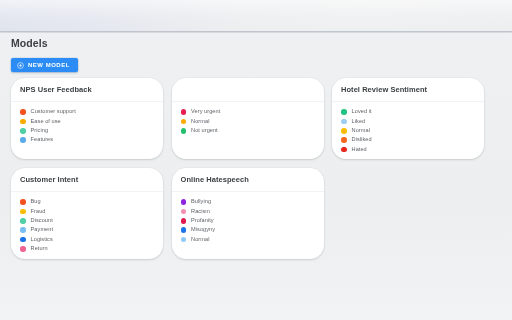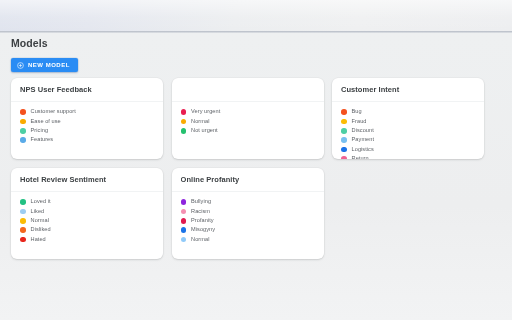--- a/index.html
+++ b/index.html
@@ -95,21 +95,21 @@
     width: 473px;
     display: grid;
     grid-template-columns: repeat(3, 152px);
     grid-template-rows: 81px 91px;
     column-gap: 8.5px;
     row-gap: 9px;
   }
 
   .model-card {
     background: #ffffff;
-    border-radius: 6px;
+    border-radius: 14px;
     box-shadow: 0 1px 2px rgba(60,64,67,0.18), 0 0 0 0.5px rgba(60,64,67,0.06);
     overflow: hidden;
     position: relative;
     cursor: pointer;
   }
 
   .card-title {
     position: absolute;
     left: 9px;
     top: 8px;
@@ -217,20 +217,46 @@
             <span class="label-dot" style="background: rgb(249, 171, 0);"></span>
             <span class="label-text">Normal</span>
           </div>
           <div class="label-row">
             <span class="label-dot" style="background: rgb(37, 193, 111);"></span>
             <span class="label-text">Not urgent</span>
           </div>
         </div>
       </div>
       <div class="model-card">
+        <div class="card-title">Hotel Review Sentiment</div>
+        <div class="card-divider"></div>
+        <div class="label-list">
+          <div class="label-row">
+            <span class="label-dot" style="background: rgb(35, 193, 131);"></span>
+            <span class="label-text">Loved it</span>
+          </div>
+          <div class="label-row">
+            <span class="label-dot" style="background: rgb(157, 205, 242);"></span>
+            <span class="label-text">Liked</span>
+          </div>
+          <div class="label-row">
+            <span class="label-dot" style="background: rgb(251, 188, 4);"></span>
+            <span class="label-text">Normal</span>
+          </div>
+          <div class="label-row">
+            <span class="label-dot" style="background: rgb(244, 103, 30);"></span>
+            <span class="label-text">Disliked</span>
+          </div>
+          <div class="label-row">
+            <span class="label-dot" style="background: rgb(232, 38, 28);"></span>
+            <span class="label-text">Hated</span>
+          </div>
+        </div>
+      </div>
+      <div class="model-card">
         <div class="card-title">Customer Intent</div>
         <div class="card-divider"></div>
         <div class="label-list">
           <div class="label-row">
             <span class="label-dot" style="background: rgb(244, 81, 30);"></span>
             <span class="label-text">Bug</span>
           </div>
           <div class="label-row">
             <span class="label-dot" style="background: rgb(251, 188, 4);"></span>
             <span class="label-text">Fraud</span>
@@ -247,47 +273,21 @@
             <span class="label-dot" style="background: rgb(26, 115, 232);"></span>
             <span class="label-text">Logistics</span>
           </div>
           <div class="label-row">
             <span class="label-dot" style="background: rgb(240, 98, 146);"></span>
             <span class="label-text">Return</span>
           </div>
         </div>
       </div>
       <div class="model-card">
-        <div class="card-title">Hotel Review Sentiment</div>
-        <div class="card-divider"></div>
-        <div class="label-list">
-          <div class="label-row">
-            <span class="label-dot" style="background: rgb(35, 193, 131);"></span>
-            <span class="label-text">Loved it</span>
-          </div>
-          <div class="label-row">
-            <span class="label-dot" style="background: rgb(157, 205, 242);"></span>
-            <span class="label-text">Liked</span>
-          </div>
-          <div class="label-row">
-            <span class="label-dot" style="background: rgb(251, 188, 4);"></span>
-            <span class="label-text">Normal</span>
-          </div>
-          <div class="label-row">
-            <span class="label-dot" style="background: rgb(244, 103, 30);"></span>
-            <span class="label-text">Disliked</span>
-          </div>
-          <div class="label-row">
-            <span class="label-dot" style="background: rgb(232, 38, 28);"></span>
-            <span class="label-text">Hated</span>
-          </div>
-        </div>
-      </div>
-      <div class="model-card">
-        <div class="card-title">Online Profanity</div>
+        <div class="card-title">Online Hatespeech</div>
         <div class="card-divider"></div>
         <div class="label-list">
           <div class="label-row">
             <span class="label-dot" style="background: rgb(142, 36, 221);"></span>
             <span class="label-text">Bullying</span>
           </div>
           <div class="label-row">
             <span class="label-dot" style="background: rgb(244, 143, 177);"></span>
             <span class="label-text">Racism</span>
           </div>

